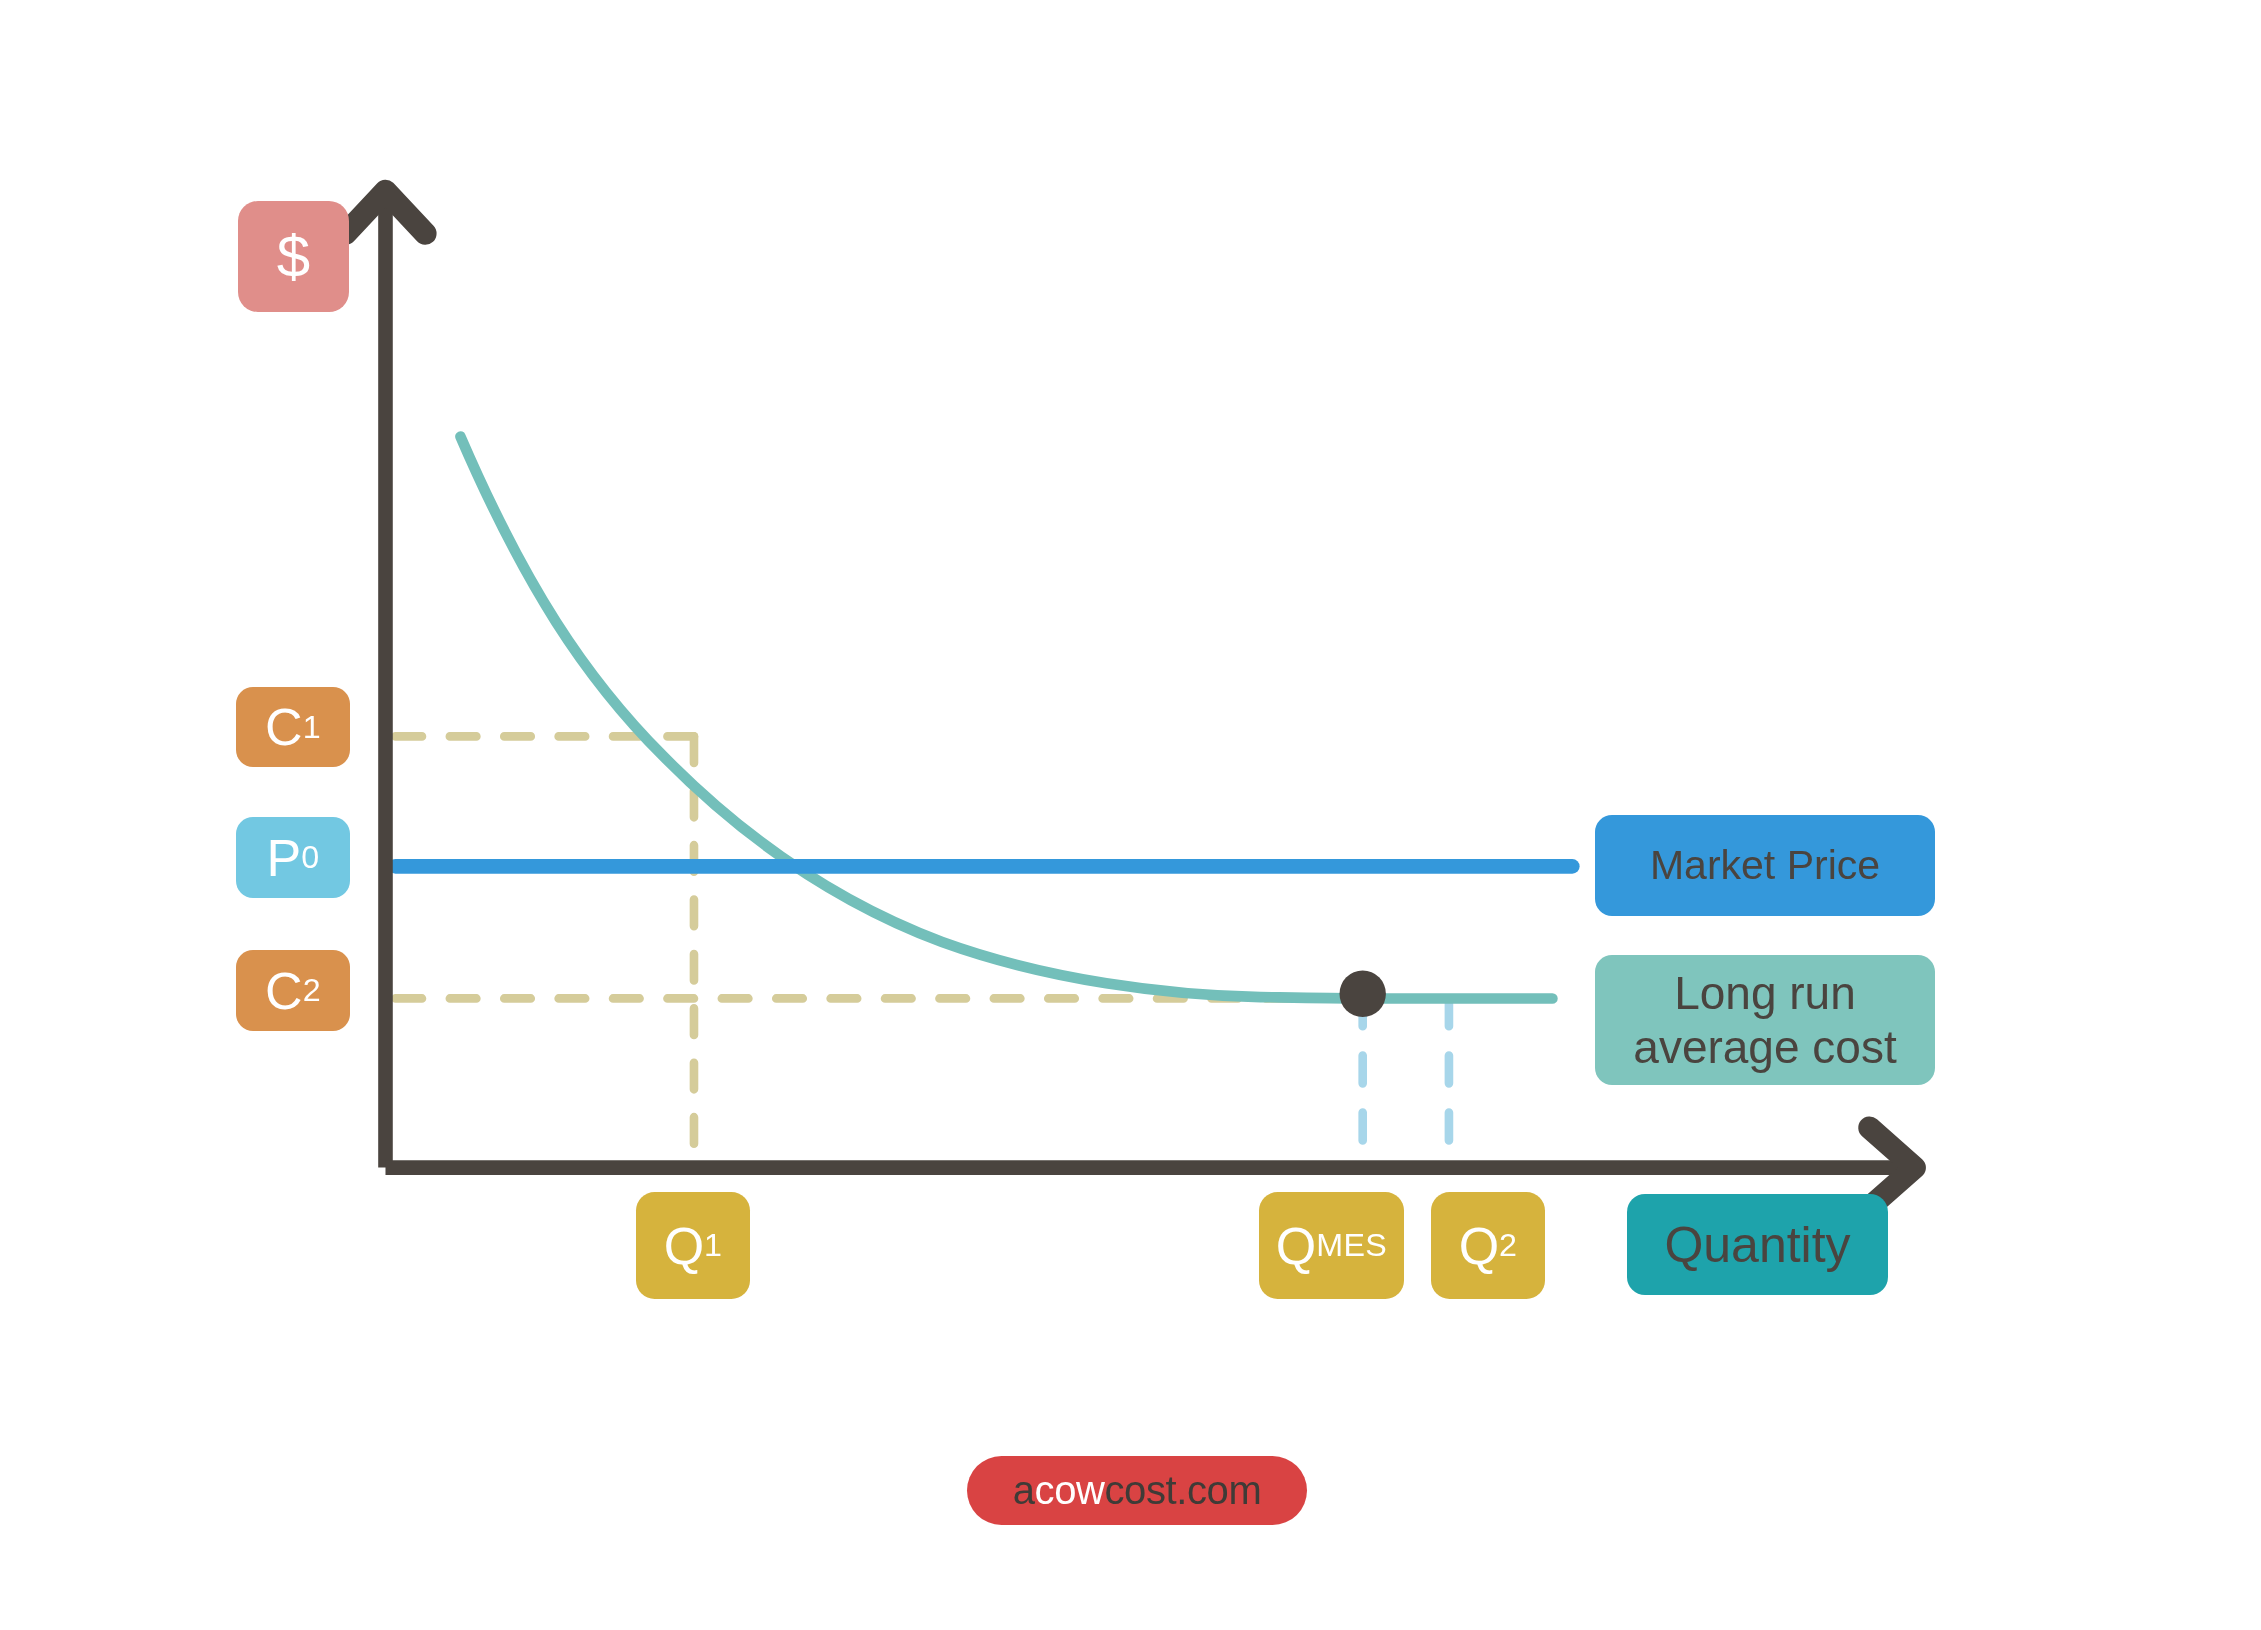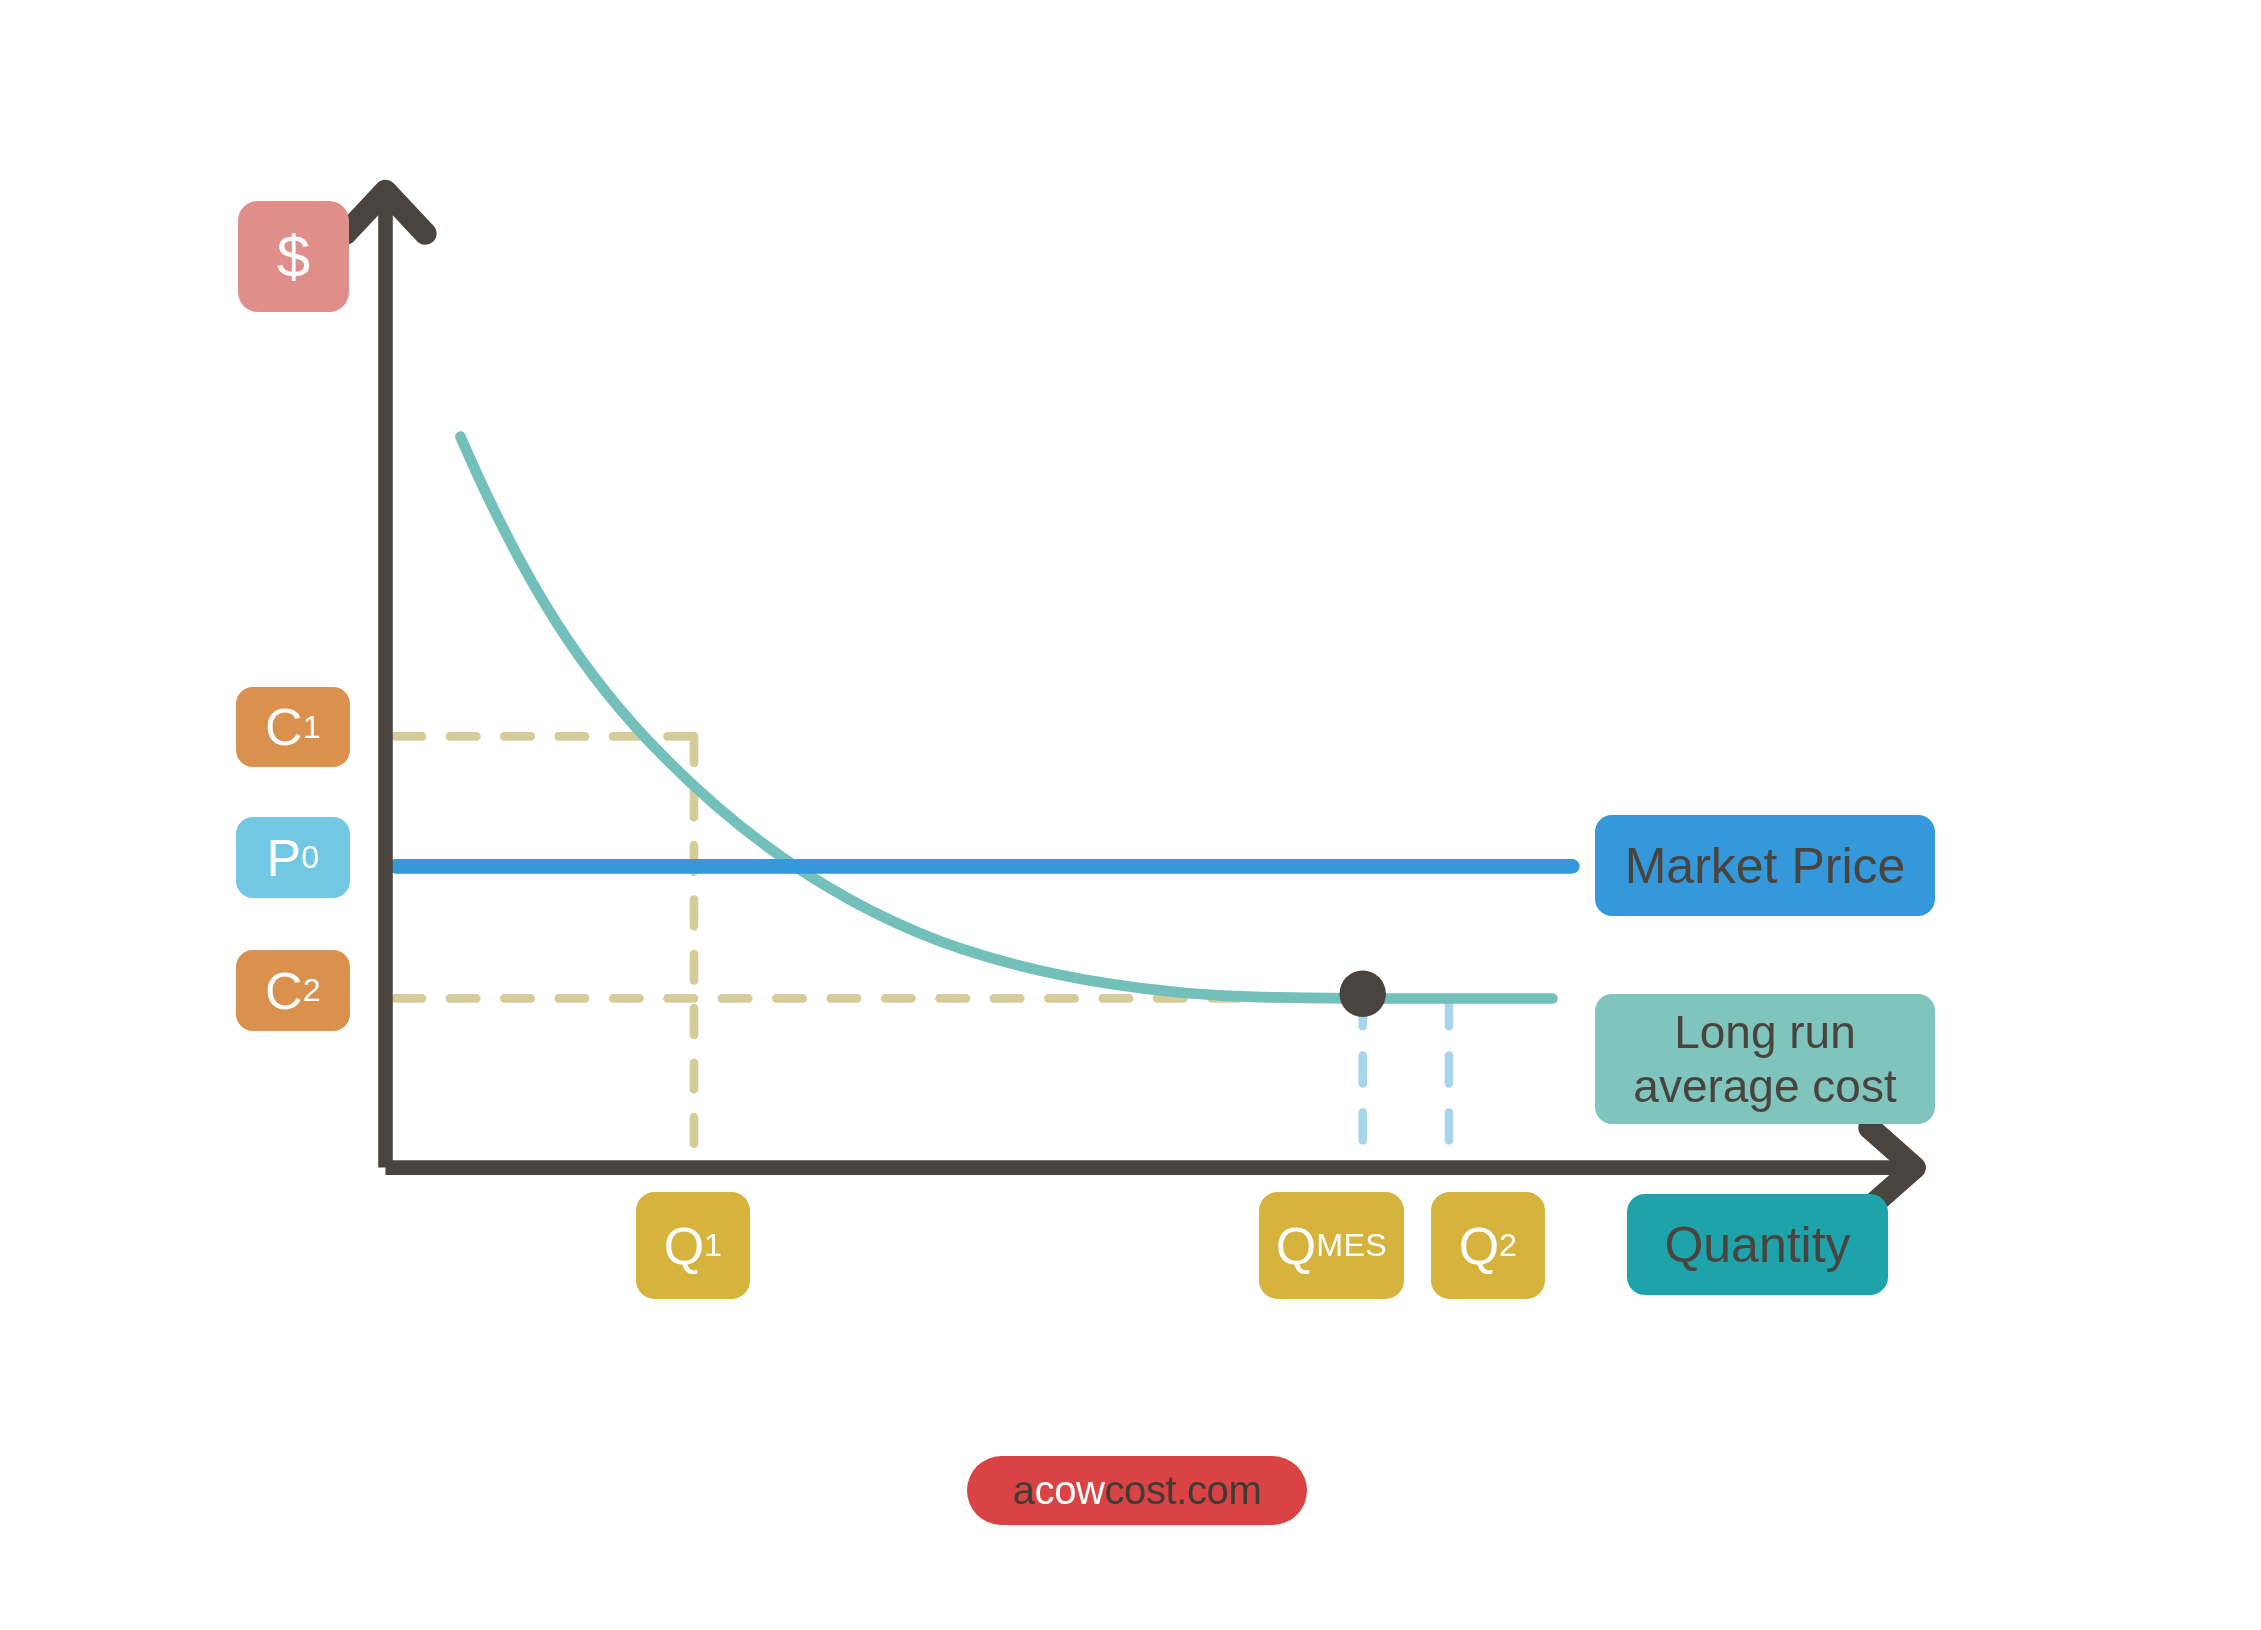--- a/index.html
+++ b/index.html
@@ -94,25 +94,25 @@
     background: #d6b33d;
     font-size: 52px;
     border-radius: 18.6px;
   }
 
   
   #badge-market-price {
     left: 1595px; top: 815px;
     width: 340px; height: 101px;
     background: #3498db;
-    font-size: 50px;
+    font-size: 41px;
     border-radius: 17px;
   }
   #badge-lrac {
-    left: 1595px; top: 994px;
+    left: 1595px; top: 955px;
     width: 340px; height: 130px;
     background: #7fc5bd;
     font-size: 46px;
     border-radius: 17px;
     flex-direction: column;
     text-align: center;
     line-height: 1.18;
   }
   #badge-quantity {
     left: 1627px; top: 1194px;

